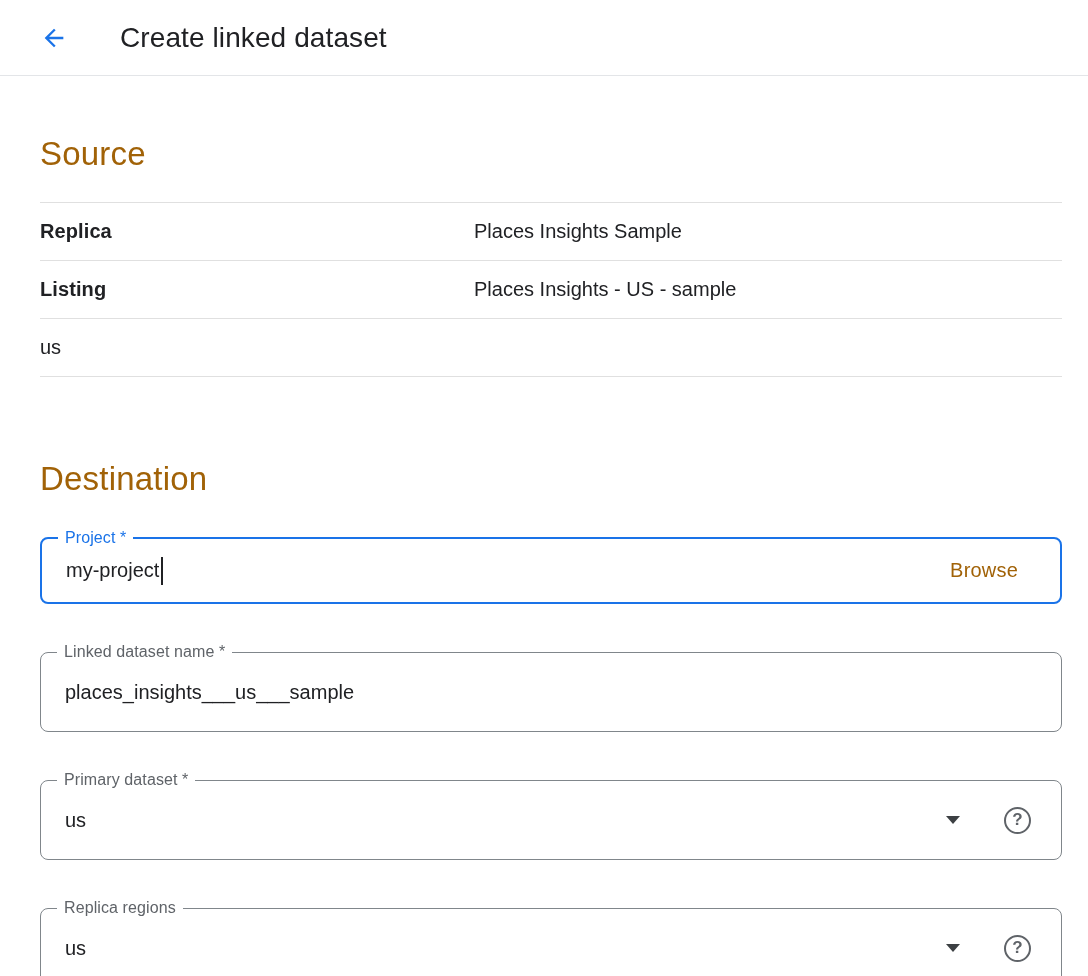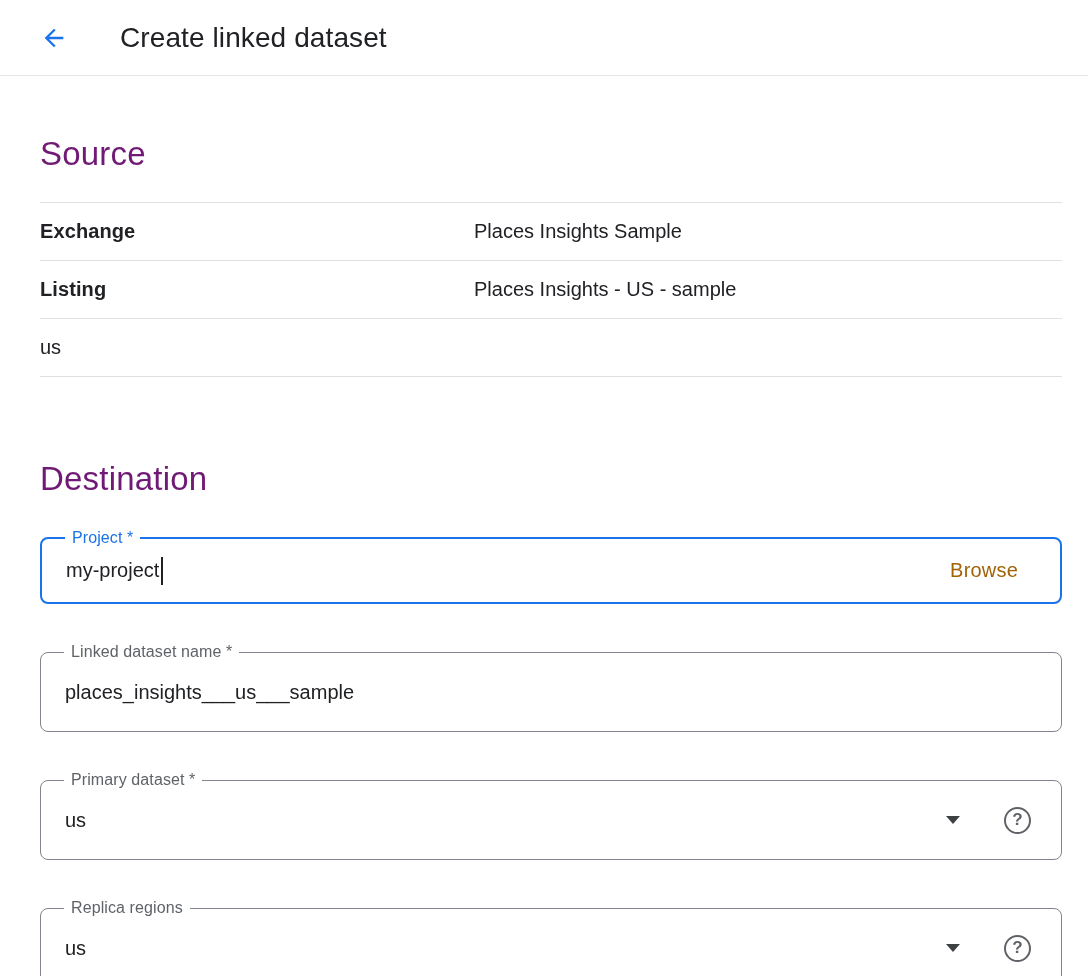--- a/index.html
+++ b/index.html
@@ -34,21 +34,21 @@
     margin-left: 44px;
     letter-spacing: 0.1px;
   }
 
   
   .content { padding: 0 26px 0 40px; }
 
   .section-heading {
     font-size: 33px;
     font-weight: 400;
-    color: #701a75;
+    color: #a16207;
     line-height: 44px;
     letter-spacing: 0.2px;
   }
   .source-heading { margin-top: 56px; }
   .destination-heading { margin-top: 80px; }
 
   
   .source-table { margin-top: 26px; border-top: 1px solid #e0e0e0; }
   .trow {
     display: flex;
@@ -72,21 +72,21 @@
     margin-top: 48px;
   }
   .field.first { margin-top: 36px; }
   .field.focused {
     border: 2px solid #1a73e8;
     height: 67px;
   }
   .field-label {
     position: absolute;
     top: -10px;
-    left: 23px;
+    left: 16px;
     background: #ffffff;
     padding: 0 7px;
     font-size: 16px;
     color: #5f6368;
     letter-spacing: 0.1px;
     white-space: nowrap;
   }
   .field.focused .field-label { color: #1a73e8; }
   .field-value {
     font-size: 20px;
@@ -151,21 +151,21 @@
   </button>
   <h1 class="page-title">Create linked dataset</h1>
 </div>
 
 <div class="content">
 
   <h2 class="section-heading source-heading">Source</h2>
 
   <div class="source-table">
     <div class="trow">
-      <div class="tlabel">Exchange</div>
+      <div class="tlabel">Replica</div>
       <div class="tvalue">Places Insights Sample</div>
     </div>
     <div class="trow">
       <div class="tlabel">Listing</div>
       <div class="tvalue">Places Insights - US - sample</div>
     </div>
     <div class="trow">
       <div class="tvalue">us</div>
     </div>
   </div>

